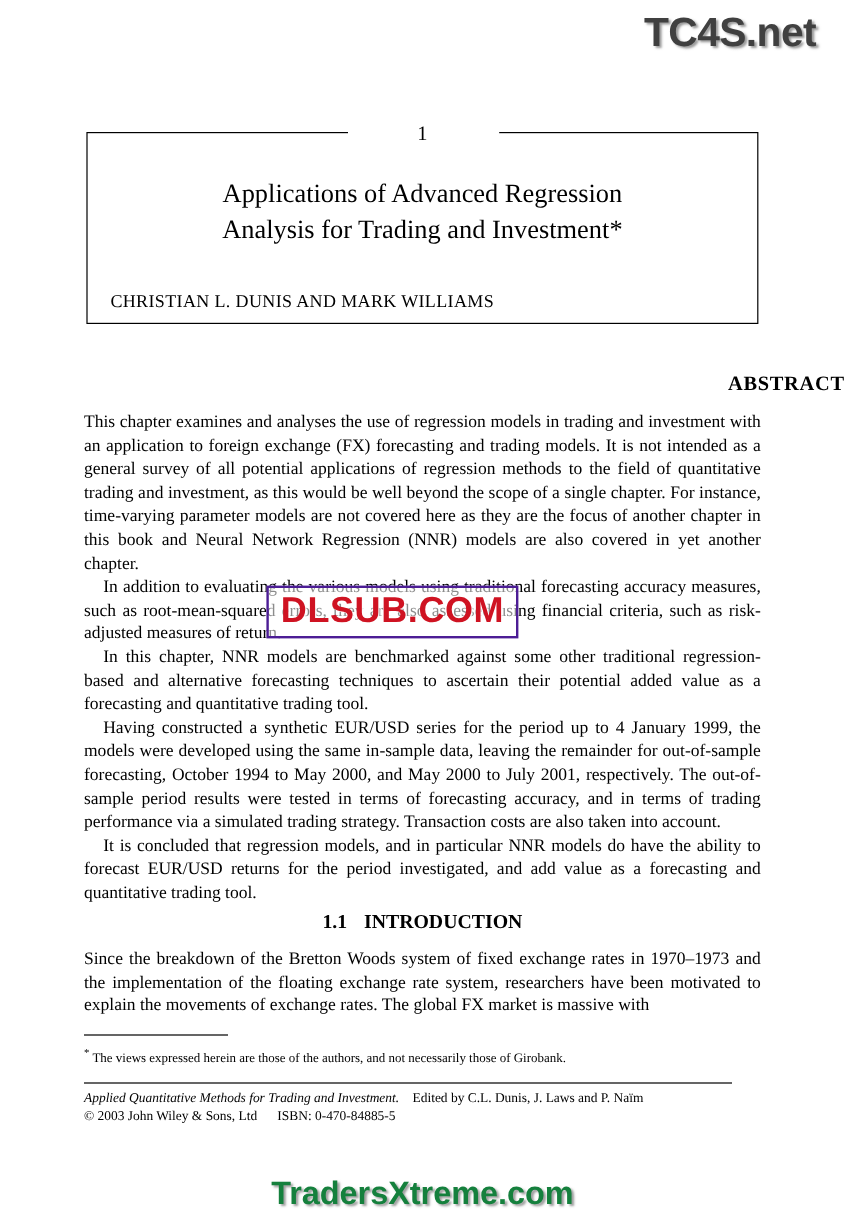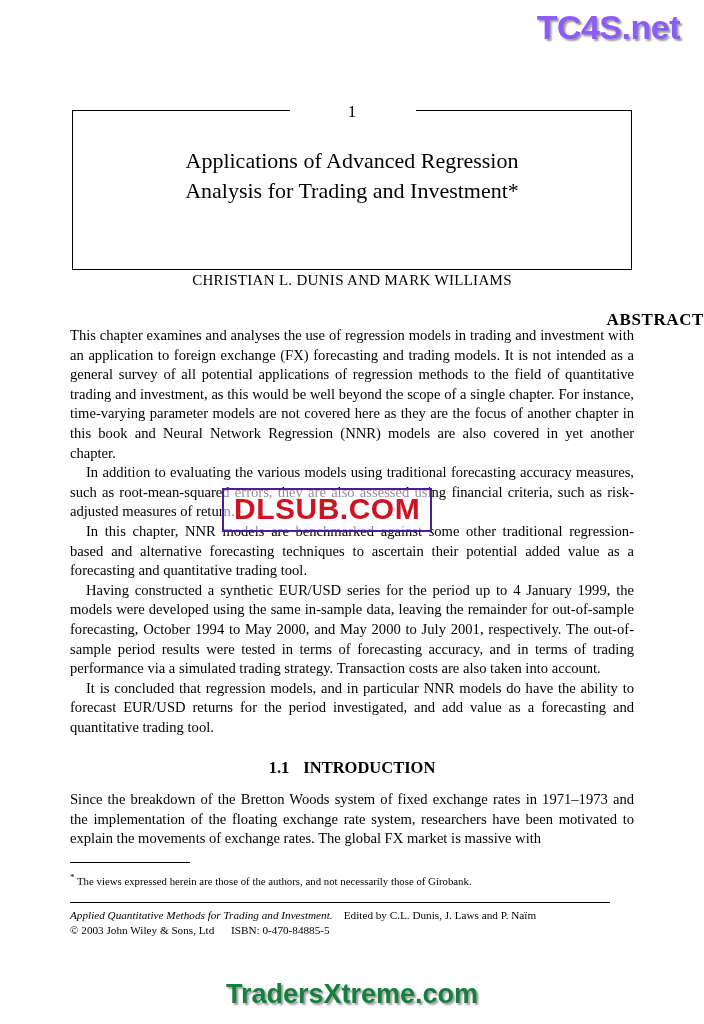--- a/index.html
+++ b/index.html
@@ -24,21 +24,21 @@
   }
 
   
   .wm-top {
     position: absolute;
     right: 24px;
     top: 8px;
     font-family: "Liberation Sans", sans-serif;
     font-weight: bold;
     font-size: 34px;
-    color: #8b5cf6;
+    color: #404040;
     letter-spacing: -0.5px;
     text-shadow: 2px 2px 2px rgba(120,120,120,0.75);
   }
 
   
   .chapter-box {
     position: absolute;
     left: 72px;
     top: 110px;
     width: 560px;
@@ -78,42 +78,41 @@
     width: 520px;
     text-align: center;
     font-size: 22px;
     line-height: 30px;
   }
   .chapter-authors {
     position: absolute;
     left: 92px;
     top: 244px;
     width: 520px;
-    text-align: center;
+    text-align: left;
     font-size: 15px;
     letter-spacing: 0.3px;
-    margin-top: 28px;
   }
 
   
   .abstract-heading {
     position: absolute;
     left: 0;
     top: 310px;
     width: 704px;
     text-align: right;
     font-weight: bold;
     font-size: 17px;
     letter-spacing: 0.6px;
   }
 
   .body-col {
     position: absolute;
     left: 70px;
-    top: 326px;
+    top: 343px;
     width: 564px;
     font-size: 14.6px;
     line-height: 19.6px;
     text-align: justify;
   }
   .body-col p {
     margin: 0;
   }
   .body-col p.indent {
     text-indent: 16px;
@@ -243,21 +242,21 @@
     <p class="indent">It is concluded that regression models, and in particular NNR models do have the ability to forecast EUR/USD returns for the period investigated, and add value as a forecasting and quantitative trading tool.</p>
   </div>
 
   <div class="wm-mid">DLSUB.COM</div>
 
   <div class="section-heading">
     <span class="num">1.1</span><span>INTRODUCTION</span>
   </div>
 
   <div class="intro-col">
-    <p>Since the breakdown of the Bretton Woods system of fixed exchange rates in 1971–1973 and the implementation of the floating exchange rate system, researchers have been motivated to explain the movements of exchange rates. The global FX market is massive with</p>
+    <p>Since the breakdown of the Bretton Woods system of fixed exchange rates in 1970–1973 and the implementation of the floating exchange rate system, researchers have been motivated to explain the movements of exchange rates. The global FX market is massive with</p>
   </div>
 
   <div class="footnote-rule"></div>
   <div class="footnote">
     <sup>*</sup>
     <span>The views expressed herein are those of the authors, and not necessarily those of Girobank.</span>
   </div>
 
   <div class="footer-rule"></div>
   <div class="footer">

